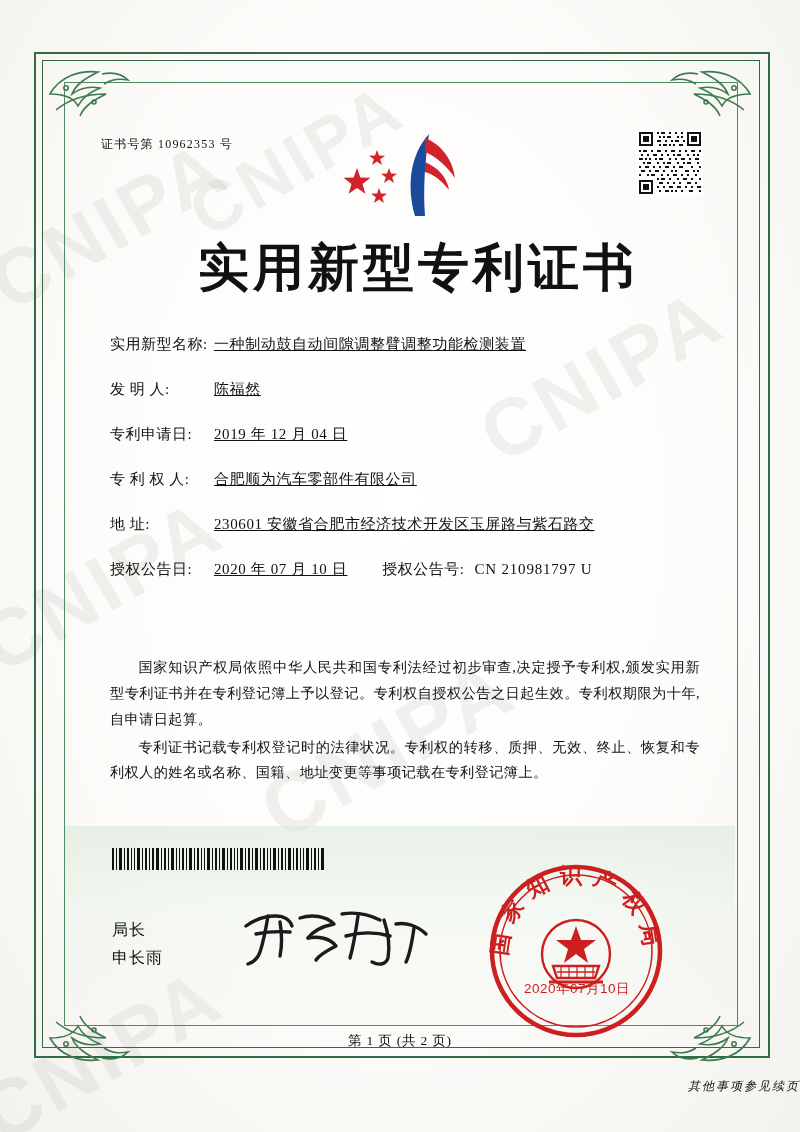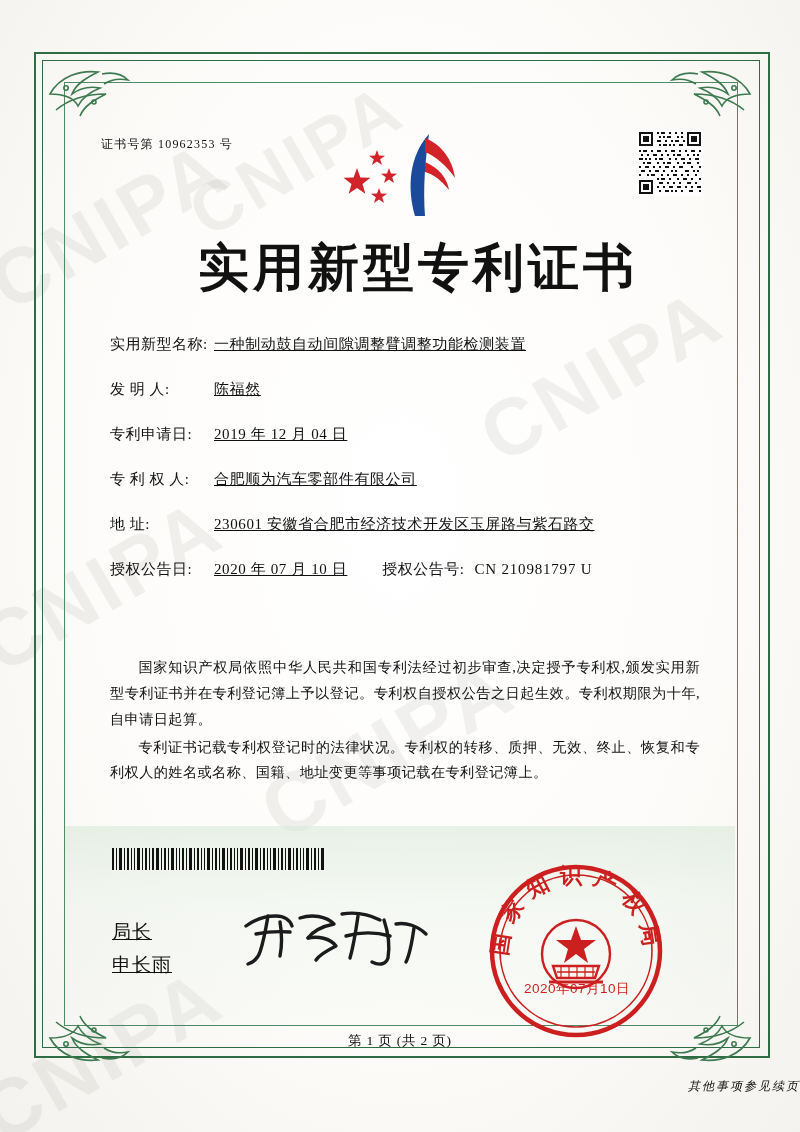--- a/index.html
+++ b/index.html
@@ -204,25 +204,24 @@
     width: 212px;
     height: 22px;
   }
   .barcode svg { display: block; }
 
   
   .sign-block {
     position: absolute;
     left: 112px;
     top: 916px;
-    font-size: 19px;
+    font-size: 16px;
     line-height: 1.72;
     letter-spacing: 1px;
     color: #111;
-    text-decoration: underline;
   }
   .signature {
     position: absolute;
     left: 238px;
     top: 900px;
     width: 200px;
     height: 70px;
     color: #1b1b1b;
   }
   .signature svg { display:block; }

